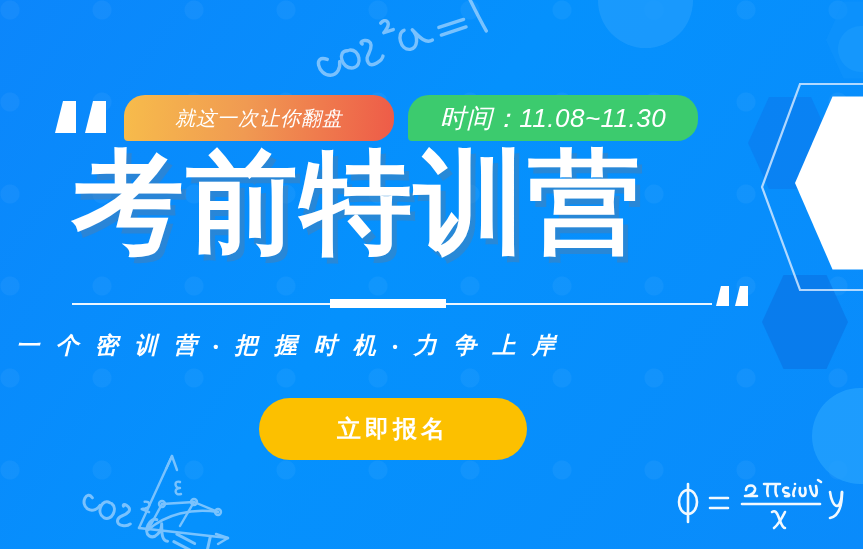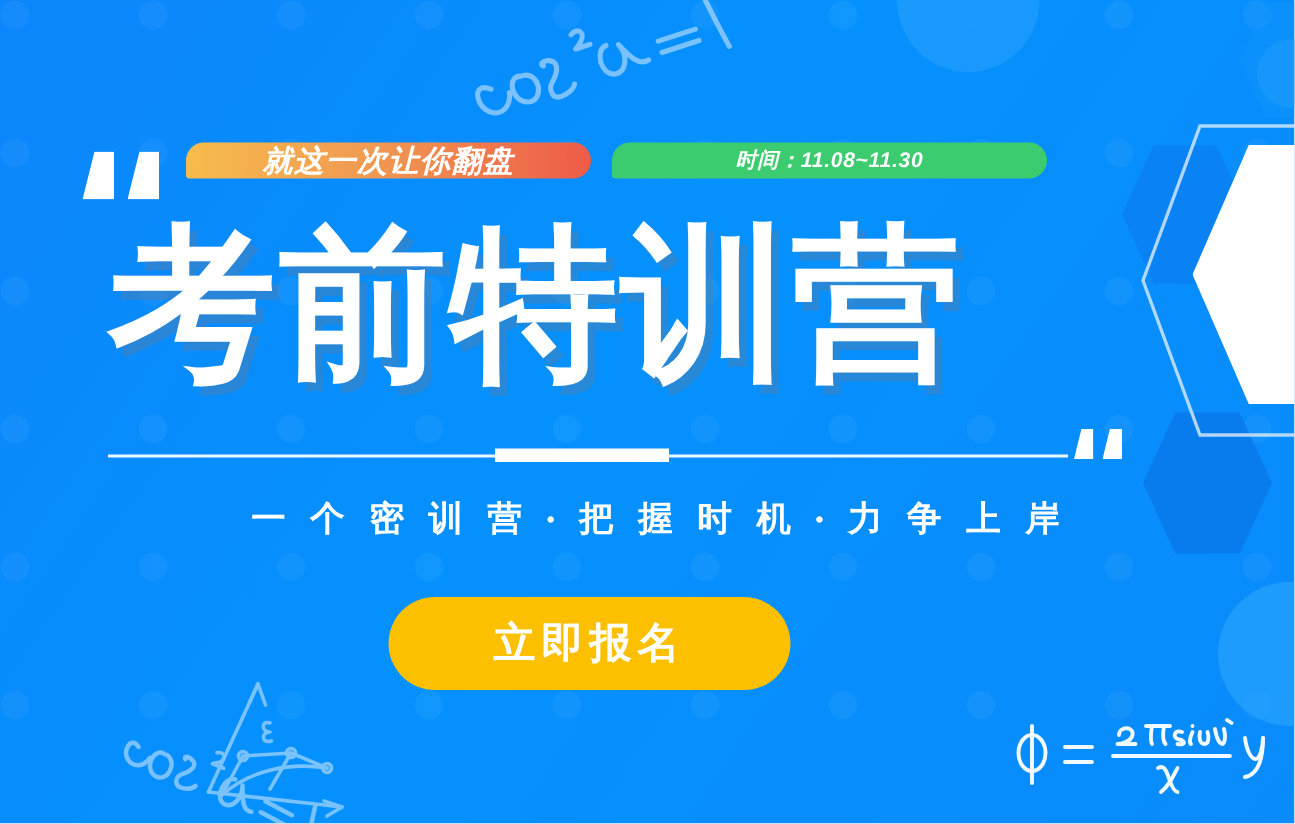--- a/index.html
+++ b/index.html
@@ -61,55 +61,55 @@
     display:block;width:21px;height:32px;background:#ffffff;
     clip-path:polygon(100% 0%,100% 100%,0% 100%,38% 0%);
   }
   .quote-open{left:55px;top:101px;}
   .quote-close{left:716px;top:286px;}
   .quote-close i{width:13px;height:20px;}
   .quote-close{gap:6px;}
 
   .pill-row{position:absolute;left:124px;top:95px;display:flex;gap:14px;}
   .pill{
-    height:24px;display:flex;align-items:center;justify-content:center;
+    height:46px;display:flex;align-items:center;justify-content:center;
     border-radius:21px 21px 21px 4px;
-    color:#ffffff;font-weight:bold;font-style:italic;
+    color:#ffffff;font-weight:normal;font-style:italic;
     font-size:20px;letter-spacing:1px;white-space:nowrap;
   }
   .pill-promo{width:270px;background:linear-gradient(95deg,#f7bc4b 0%,#f09a52 45%,#ee5b48 100%);}
-  .pill-date{width:290px;background:#3ccb6e;font-size:14px;letter-spacing:.5px;}
+  .pill-date{width:290px;background:#3ccb6e;font-size:26px;letter-spacing:.5px;}
 
   .headline{
     position:absolute;left:72px;top:140px;width:660px;
     font-size:112px;line-height:1.12;font-weight:bold;
     color:#ffffff;letter-spacing:2px;white-space:nowrap;
     text-shadow:5px 6px 0 rgba(120,120,128,.30);
   }
 
   .divider{position:absolute;left:72px;top:299px;width:640px;height:9px;}
   .divider .line{
     position:absolute;left:0;top:4px;width:100%;height:1.5px;background:#ffffff;opacity:.92;
   }
   .divider .bar{
     position:absolute;left:258px;top:0;width:116px;height:9px;background:#ffffff;
   }
 
   .subtitle{
-    position:absolute;left:16px;right:0;top:330px;text-align:center;
-    color:#ffffff;font-size:23px;font-weight:bold;
+    position:absolute;left:16px;right:0;top:330px;text-align:left;
+    color:#ffffff;font-size:23px;font-style:italic;font-weight:bold;
     letter-spacing:5px;white-space:nowrap;
   }
   .subtitle .sep{font-size:15px;vertical-align:middle;}
 
   .cta{
     position:absolute;left:259px;top:398px;width:268px;height:62px;
     border-radius:31px;background:#fcc000;
     display:flex;align-items:center;justify-content:center;
-    color:#ffffff;font-size:28px;font-weight:bold;letter-spacing:4px;
+    color:#ffffff;font-size:24px;font-weight:bold;letter-spacing:4px;
     cursor:pointer;border:none;
   }
 </style>
 </head>
 <body>
 
 <div class="banner">
 
   <div class="deco">
     <div class="dot-field"></div>

